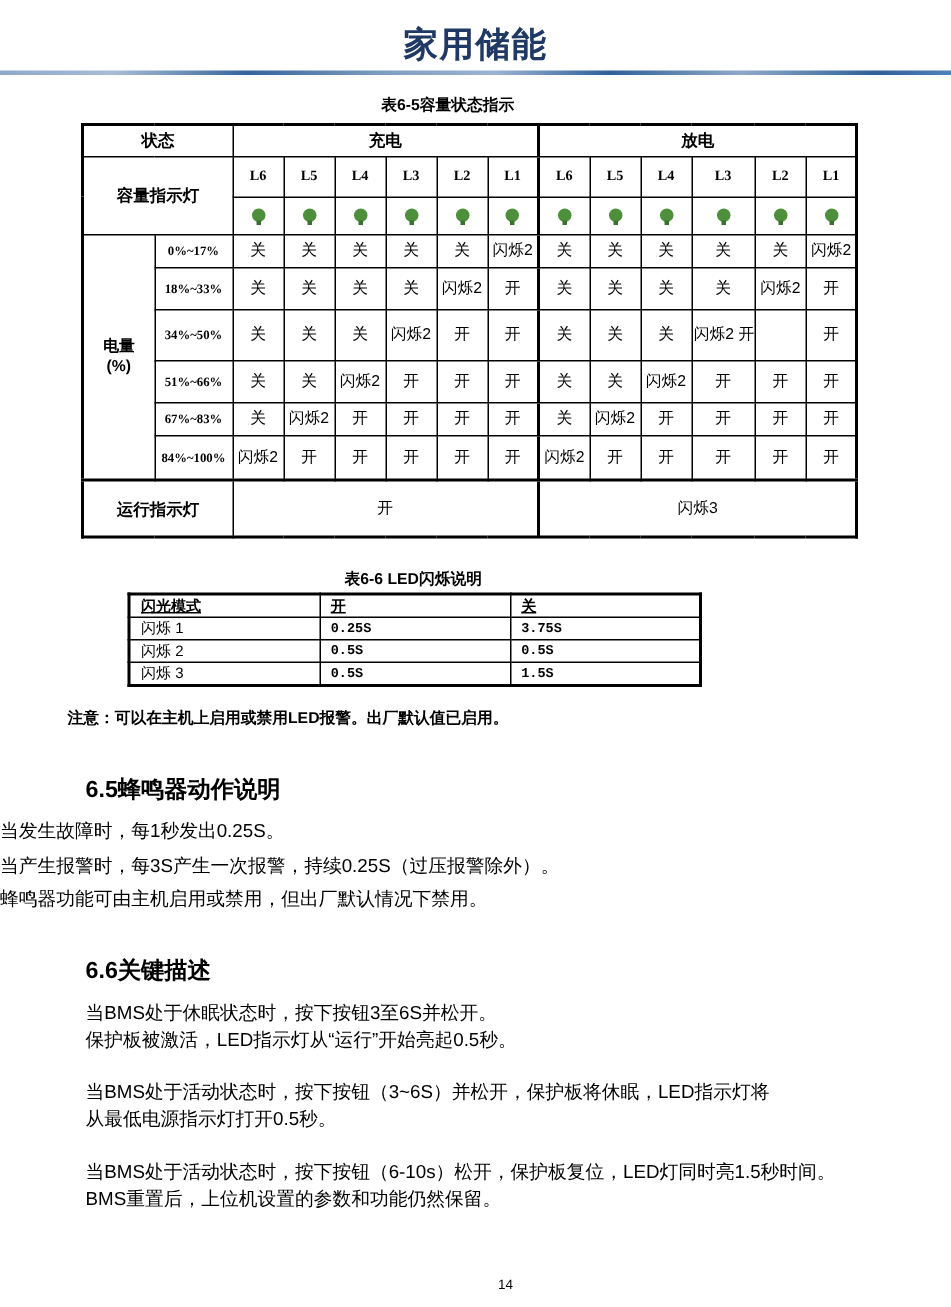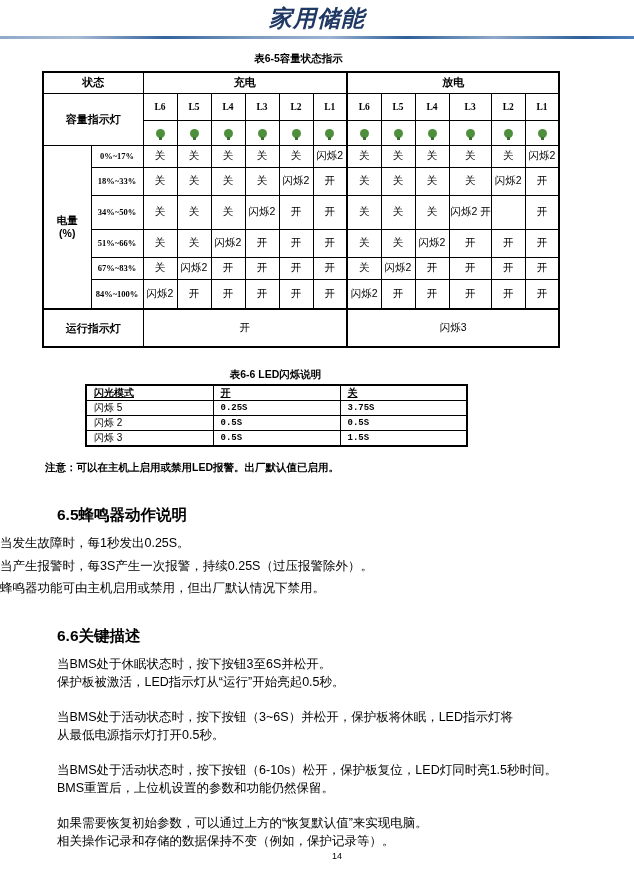--- a/index.html
+++ b/index.html
@@ -2,33 +2,33 @@
 <html><head>
 <meta charset="utf-8">
 <style>
   * { box-sizing: border-box; margin: 0; padding: 0; }
   body { background:#fff; }
   .page {
     width: 634px; height: 871px; position: relative; background: #fff;
     font-family: "Liberation Sans", sans-serif; color: #000; overflow: hidden;
   }
   .doc-title {
-    padding-top: 3px; text-align: center;
-    font-size: 23px; font-weight: bold; color: #1f3864; letter-spacing: 1px; font-style: italic;
+    padding-top: 14px; text-align: center;
+    font-size: 23px; font-weight: bold; color: #1f3864; letter-spacing: 1px;
   }
   .title-rule {
     height: 3px; width: 634px; margin-top: 2px;
     background: linear-gradient(90deg,#8fa9c9 0%,#a9bcd6 12%,#35639c 26%,#7d9cc0 40%,#9db4d2 52%,#2e5f98 64%,#8fa9c9 78%,#2e5f98 92%,#4f81bd 100%);
   }
   .tbl-caption { text-align: center; font-size: 10.5px; font-weight: bold; }
   .cap1 { margin-top: 13px; width: 513px; margin-left: 42px; }
   .cap2 { margin-top: 20px; width: 381px; margin-left: 85px; }
 
   
-  table.t1 { border-collapse: collapse; table-layout: fixed; margin: 5px 0 0 42px; border: 2px solid #000; }
+  table.t1 { border-collapse: collapse; table-layout: fixed; margin: 5px 0 0 54px; border: 2px solid #000; }
   table.t1 td { border: 1px solid #000; text-align: center; vertical-align: middle; font-size: 10.5px; padding: 0; overflow: visible; }
   table.t1 td.hd { font-weight: bold; font-size: 11px; }
   table.t1 td.lcol { font-family: "Liberation Serif", serif; font-weight: bold; font-size: 9.5px; }
   table.t1 td.range { font-family: "Liberation Serif", serif; font-weight: bold; font-size: 8.5px; }
   table.t1 td.soc { font-weight: bold; font-size: 10.5px; line-height: 13px; }
   table.t1 td.sep { border-left: 2px solid #000; }
   table.t1 tr.run-row td { border-top: 2px solid #000; }
   table.t1 td.bleed { text-align: right; padding-left: 1px; white-space: nowrap; }
   .led {
     display: inline-block; width: 9px; height: 9px; border-radius: 50%;
@@ -234,21 +234,21 @@
         <col style="width:127px">
         <col style="width:127px">
       </colgroup>
     <tbody>
         <tr class="head">
       <td>闪光模式</td>
       <td>开</td>
       <td>关</td>
     </tr>
     <tr>
-      <td>闪烁 5</td>
+      <td>闪烁 1</td>
       <td class="val">0.25S</td>
       <td class="val">3.75S</td>
     </tr>
     <tr>
       <td>闪烁 2</td>
       <td class="val">0.5S</td>
       <td class="val">0.5S</td>
     </tr>
     <tr>
       <td>闪烁 3</td>
@@ -273,20 +273,16 @@
     <div class="line">保护板被激活，LED指示灯从“运行”开始亮起0.5秒。</div>
   </div>
   <div class="para-group pg-next">
     <div class="line">当BMS处于活动状态时，按下按钮（3~6S）并松开，保护板将休眠，LED指示灯将</div>
     <div class="line">从最低电源指示灯打开0.5秒。</div>
   </div>
   <div class="para-group pg-next">
     <div class="line">当BMS处于活动状态时，按下按钮（6-10s）松开，保护板复位，LED灯同时亮1.5秒时间。</div>
     <div class="line">BMS重置后，上位机设置的参数和功能仍然保留。</div>
   </div>
-  <div class="para-group pg-next">
-    <div class="line">如果需要恢复初始参数，可以通过上方的“恢复默认值”来实现电脑。</div>
-    <div class="line">相关操作记录和存储的数据保持不变（例如，保护记录等）。</div>
-  </div>
 
   <div class="page-number">14</div>
 
 </div>
 
 </body></html>

